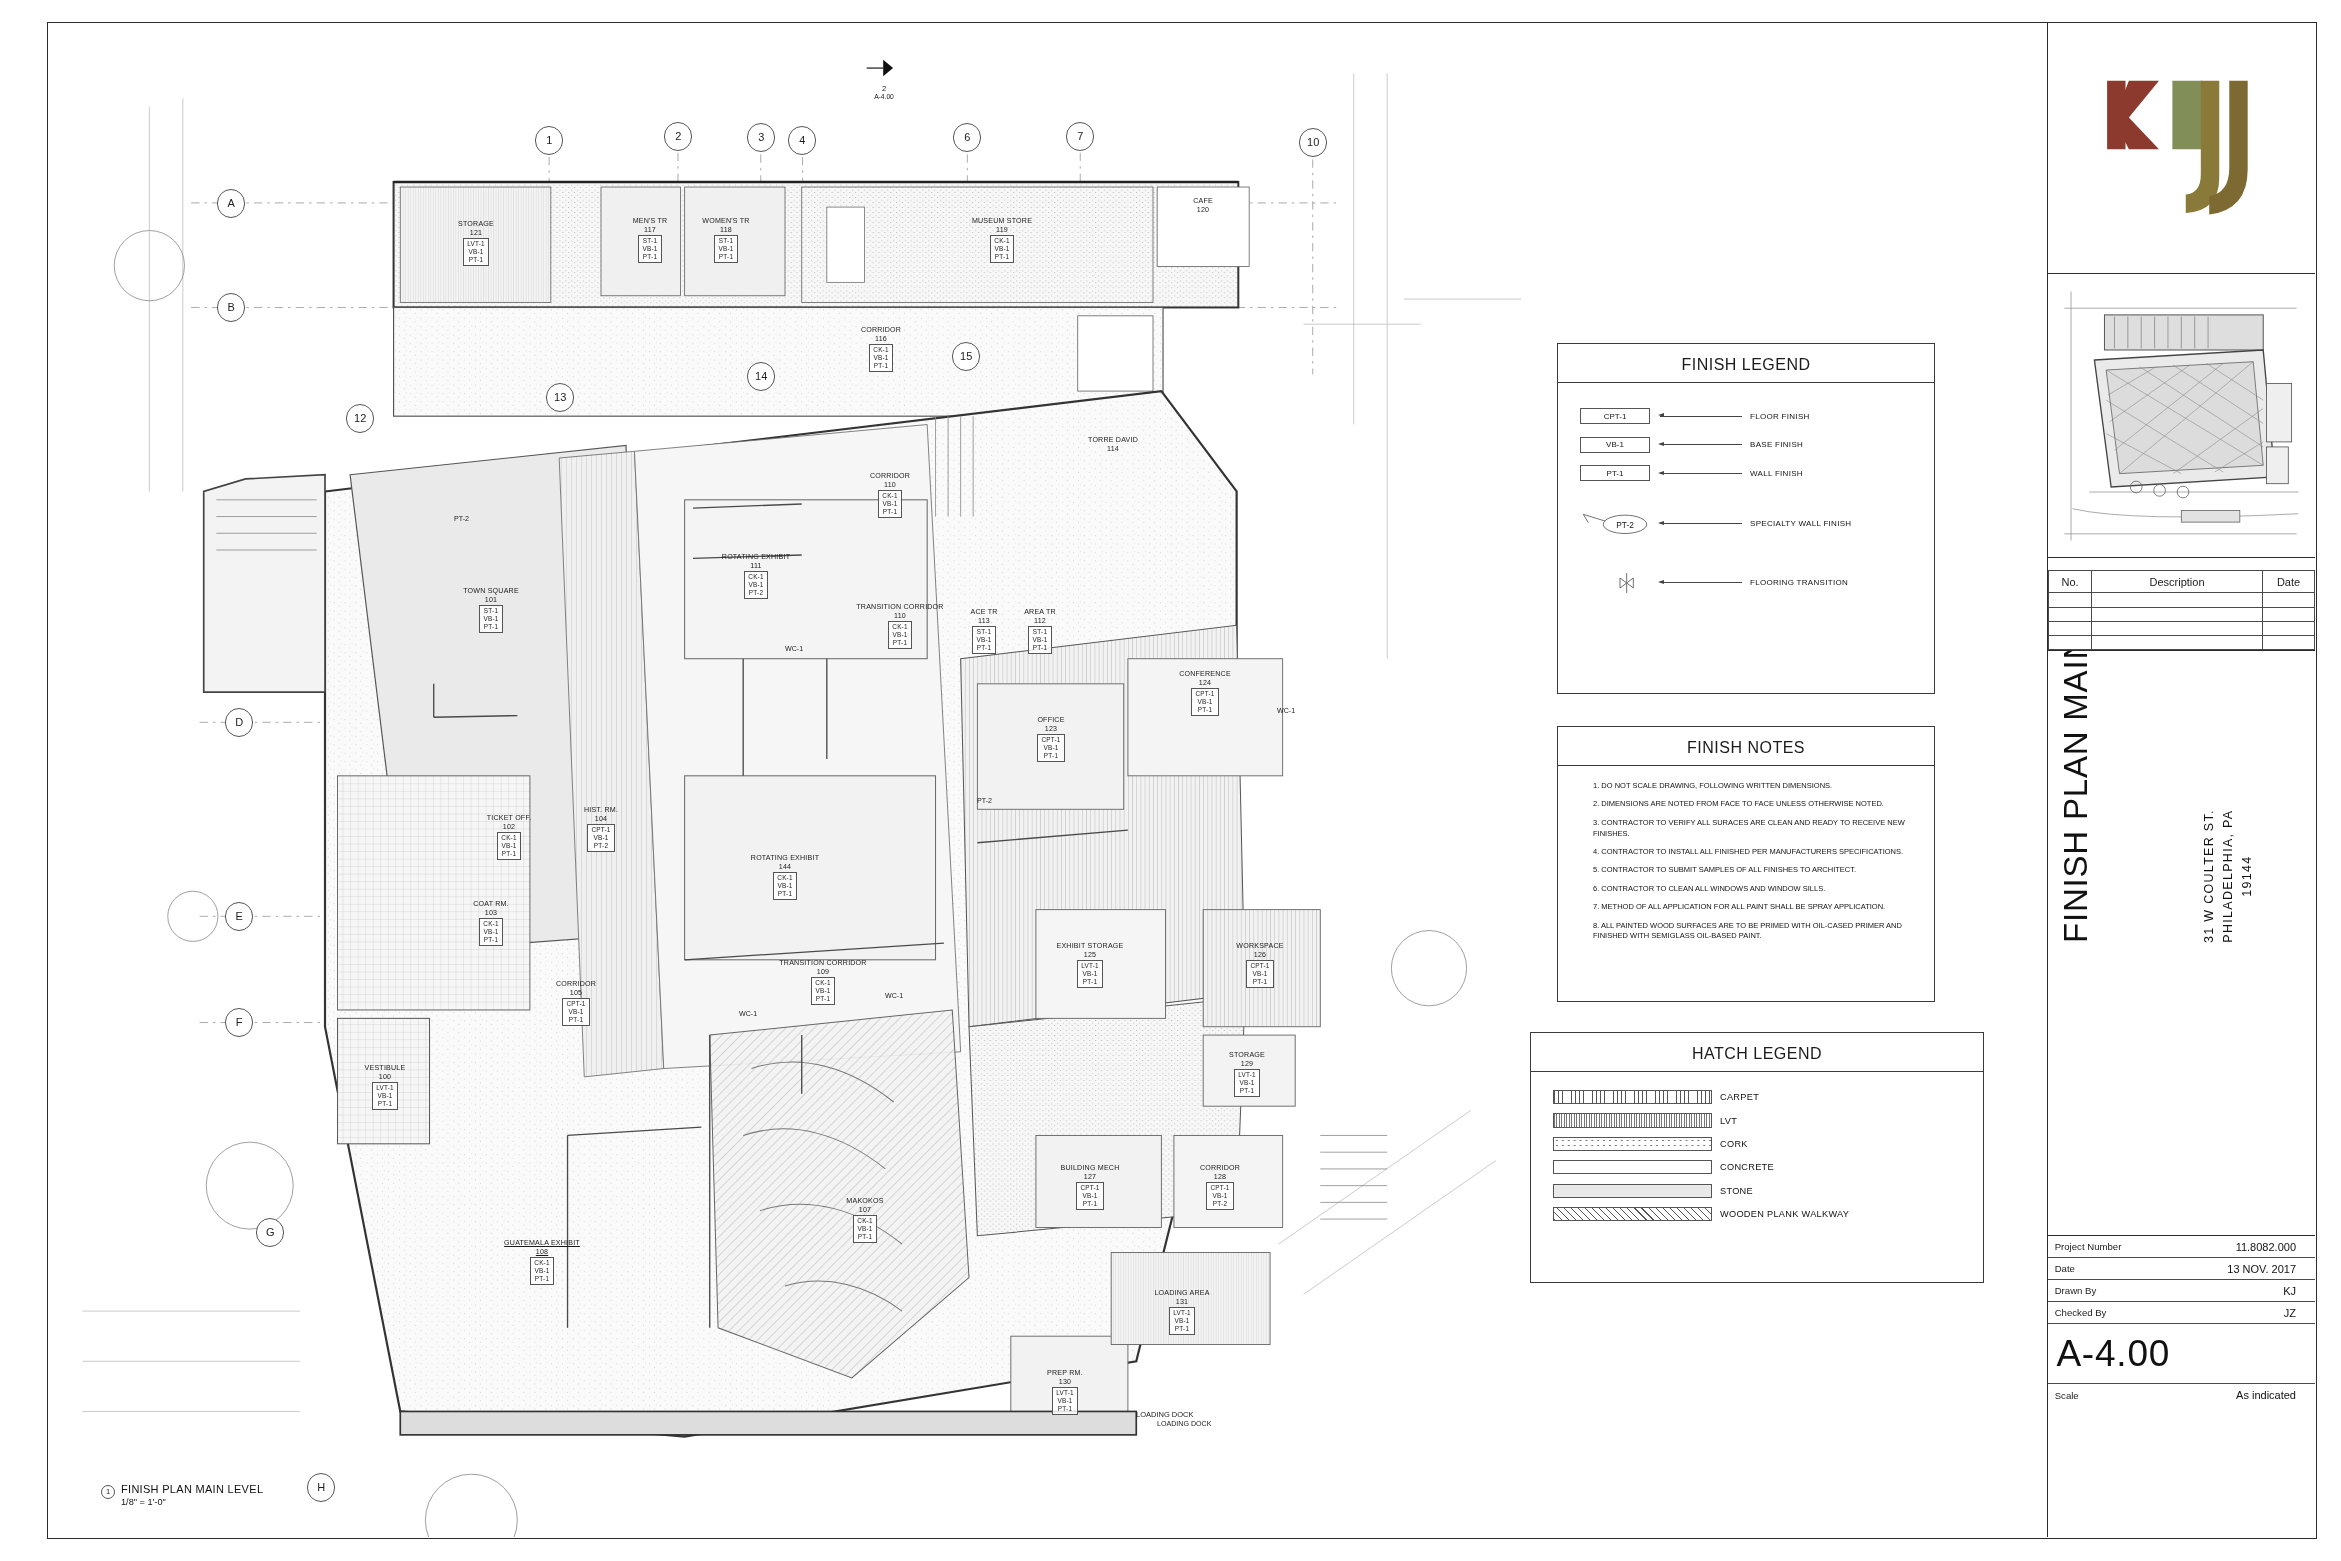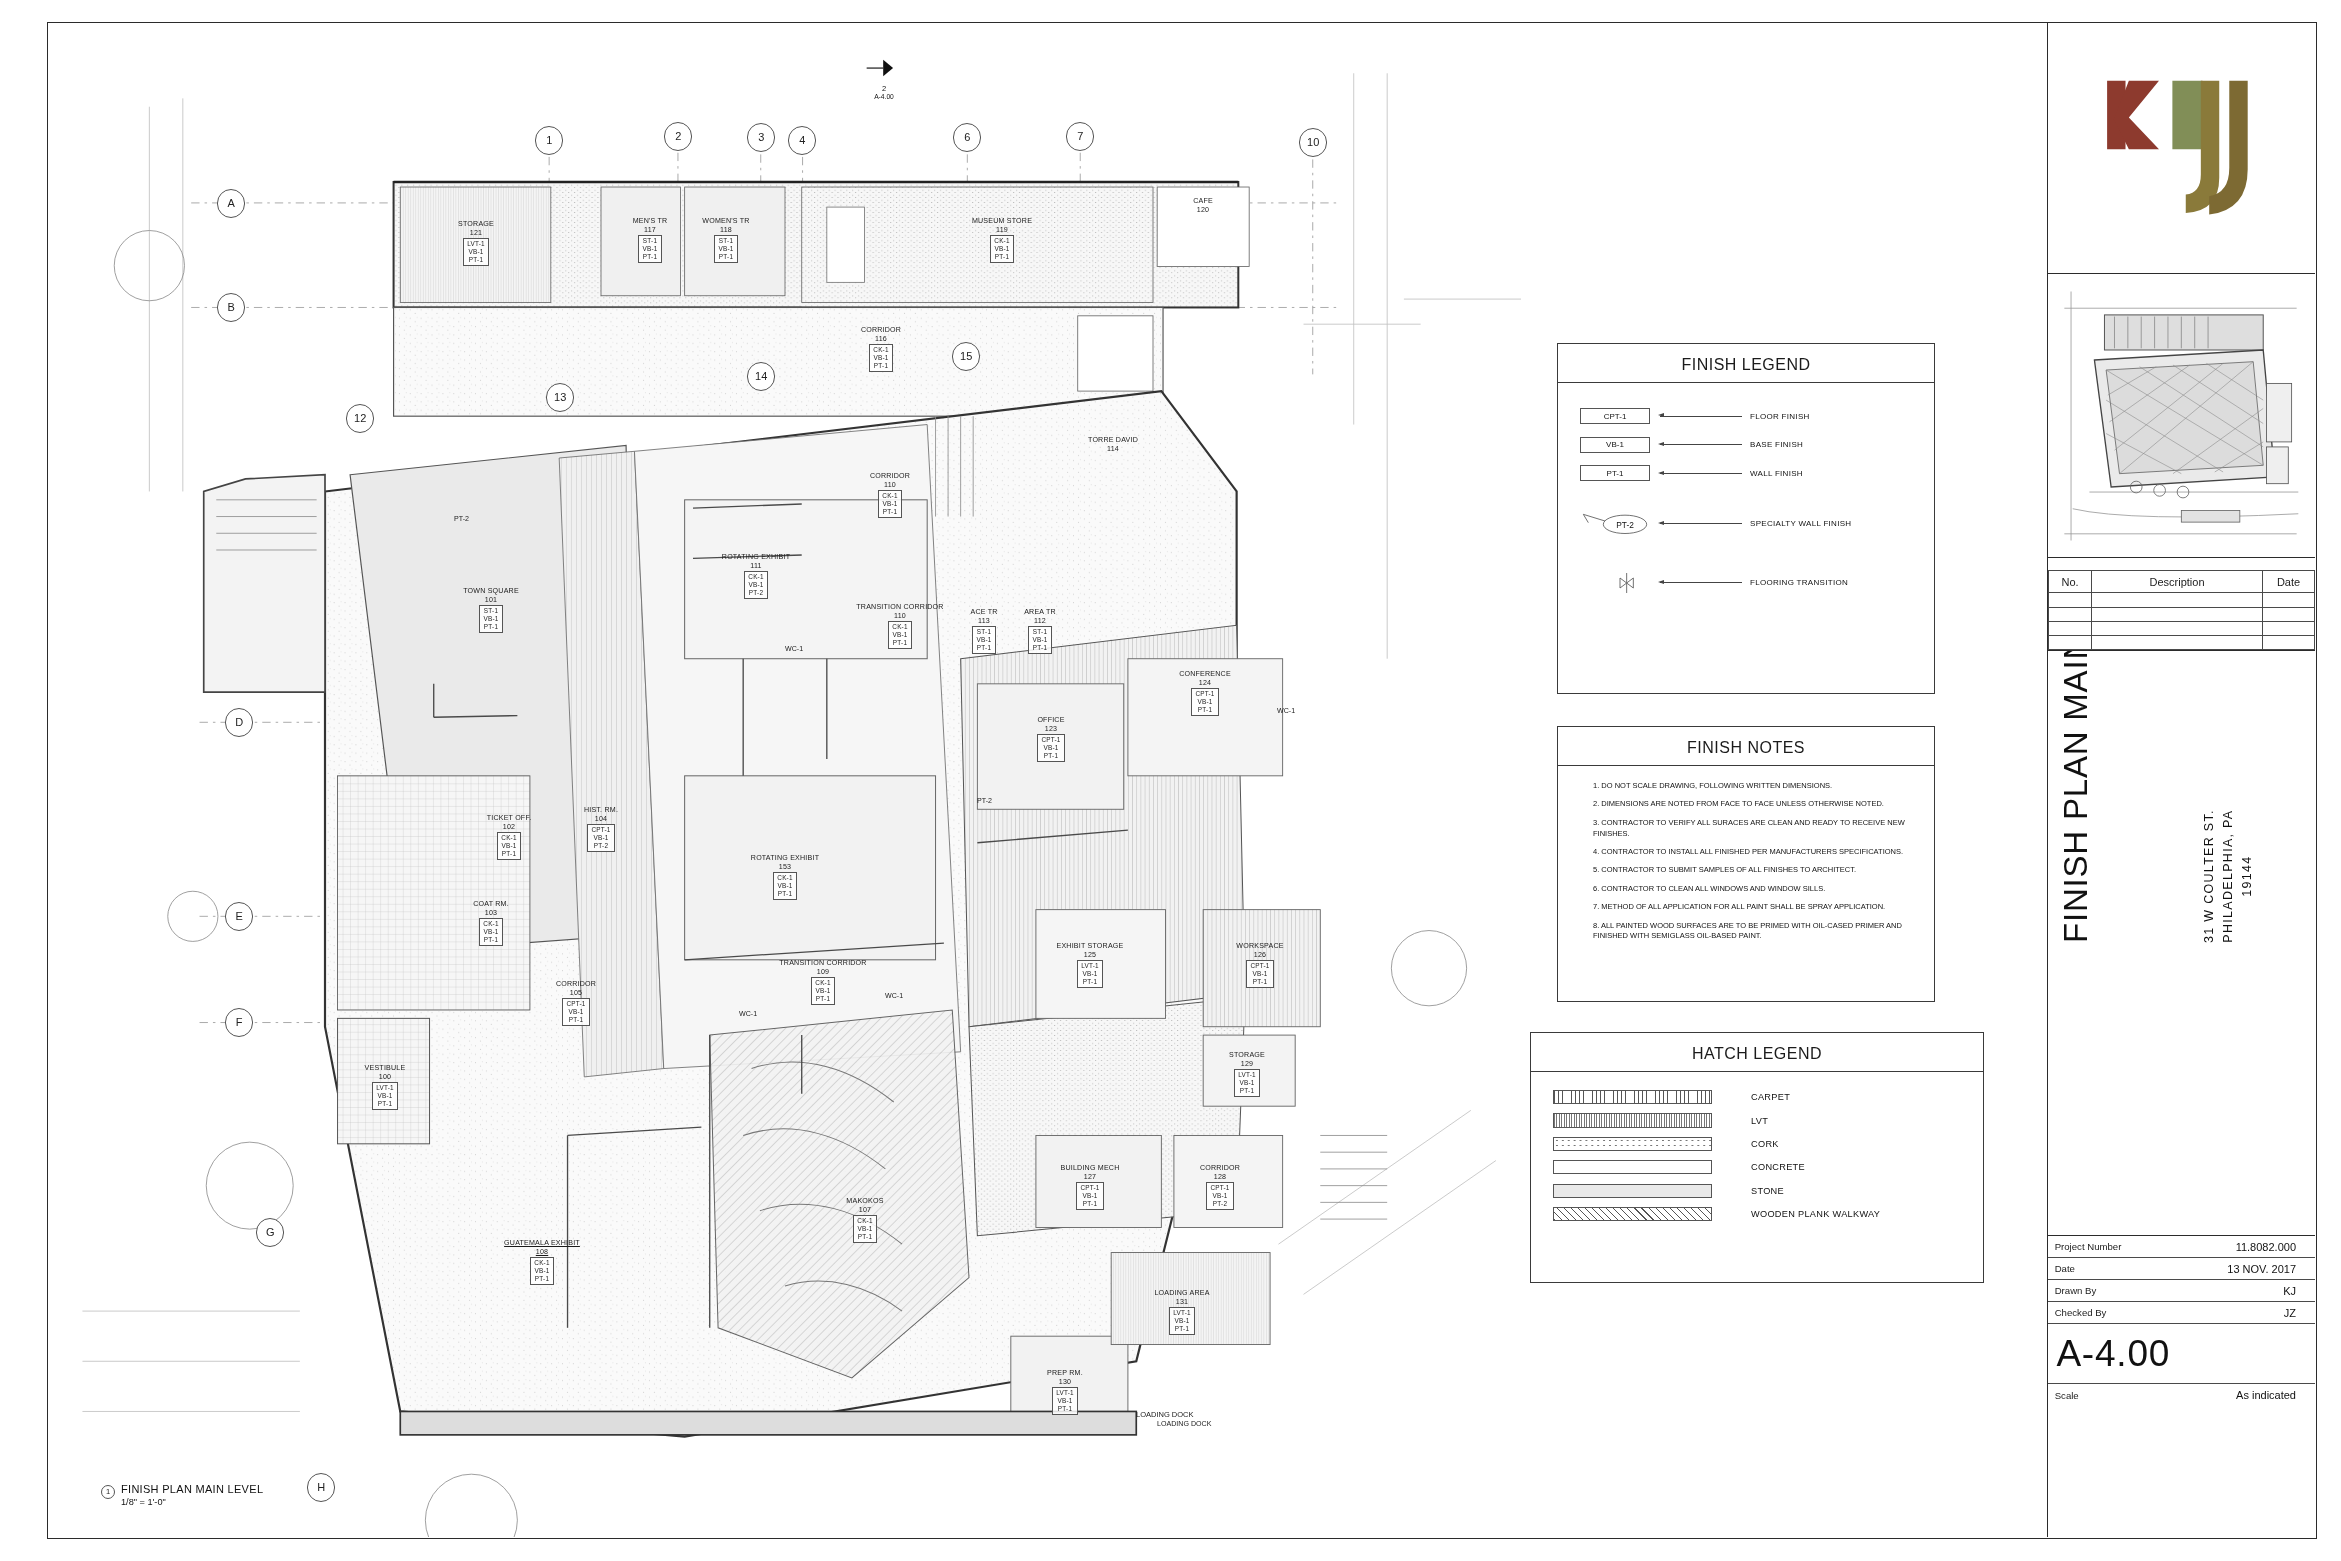--- a/index.html
+++ b/index.html
@@ -77,21 +77,21 @@
     content:""; position:absolute; left:8.4px; top:1.3px;
     border-top:2.9px solid transparent; border-bottom:2.9px solid transparent;
     border-right:6.7px solid #444;
   }
   .legend-label { font-size:8px; color:#111; letter-spacing:0.3px;}
 
   .note-line { font-size:7.5px; color:#111; padding:0 28.4px 0 35px; line-height:1.45; margin-bottom:7.5px;}
 
   .hatch-row { display:flex; align-items:center; height:23.4px; padding:0 22px; }
   .hatch-swatch { width:159px; height:14.2px; border:0.8px solid #555; }
-  .hatch-name { font-size:9.2px; color:#111; margin-left:39px; letter-spacing:0.3px;}
+  .hatch-name { font-size:9.2px; color:#111; margin-left:8px; letter-spacing:0.3px;}
 
   
   .h-carpet { background:
       repeating-linear-gradient(90deg,#555 0 0.8px,#fff 0.8px 4.2px); }
   .h-lvt { background:
       repeating-linear-gradient(90deg,#777 0 0.8px,#fff 0.8px 2.5px); }
   .h-cork { background:#fff; position:relative; }
   .h-cork:after{
     content:""; position:absolute; inset:0;
     background-image:radial-gradient(#777 0.5px, transparent 0.6px);
@@ -384,21 +384,21 @@
         <div class="room" style="left: 661px; top: 530px; width: 92px;"><div class="nm">ROTATING EXHIBIT</div><div class="nm">111</div><div class="box"><div>CK-1</div><div>VB-1</div><div>PT-2</div></div></div>
         <div class="room" style="left: 805px; top: 580px; width: 92px;"><div class="nm">TRANSITION CORRIDOR</div><div class="nm">110</div><div class="box"><div>CK-1</div><div>VB-1</div><div>PT-1</div></div></div>
         <div class="room" style="left: 889px; top: 585px; width: 92px;"><div class="nm">ACE TR</div><div class="nm">113</div><div class="box"><div>ST-1</div><div>VB-1</div><div>PT-1</div></div></div>
         <div class="room" style="left: 945px; top: 585px; width: 92px;"><div class="nm">AREA TR</div><div class="nm">112</div><div class="box"><div>ST-1</div><div>VB-1</div><div>PT-1</div></div></div>
         <div class="room" style="left: 1110px; top: 647px; width: 92px;"><div class="nm">CONFERENCE</div><div class="nm">124</div><div class="box"><div>CPT-1</div><div>VB-1</div><div>PT-1</div></div></div>
         <div class="room" style="left: 956px; top: 693px; width: 92px;"><div class="nm">OFFICE</div><div class="nm">123</div><div class="box"><div>CPT-1</div><div>VB-1</div><div>PT-1</div></div></div>
         <div class="room" style="left: 396px; top: 564px; width: 92px;"><div class="nm">TOWN SQUARE</div><div class="nm">101</div><div class="box"><div>ST-1</div><div>VB-1</div><div>PT-1</div></div></div>
         <div class="room" style="left: 414px; top: 791px; width: 92px;"><div class="nm">TICKET OFF.</div><div class="nm">102</div><div class="box"><div>CK-1</div><div>VB-1</div><div>PT-1</div></div></div>
         <div class="room" style="left: 506px; top: 783px; width: 92px;"><div class="nm">HIST. RM.</div><div class="nm">104</div><div class="box"><div>CPT-1</div><div>VB-1</div><div>PT-2</div></div></div>
         <div class="room" style="left: 396px; top: 877px; width: 92px;"><div class="nm">COAT RM.</div><div class="nm">103</div><div class="box"><div>CK-1</div><div>VB-1</div><div>PT-1</div></div></div>
-        <div class="room" style="left: 690px; top: 831px; width: 92px;"><div class="nm">ROTATING EXHIBIT</div><div class="nm">153</div><div class="box"><div>CK-1</div><div>VB-1</div><div>PT-1</div></div></div>
+        <div class="room" style="left: 690px; top: 831px; width: 92px;"><div class="nm">ROTATING EXHIBIT</div><div class="nm">144</div><div class="box"><div>CK-1</div><div>VB-1</div><div>PT-1</div></div></div>
         <div class="room" style="left: 481px; top: 957px; width: 92px;"><div class="nm">CORRIDOR</div><div class="nm">105</div><div class="box"><div>CPT-1</div><div>VB-1</div><div>PT-1</div></div></div>
         <div class="room" style="left: 728px; top: 936px; width: 92px;"><div class="nm">TRANSITION CORRIDOR</div><div class="nm">109</div><div class="box"><div>CK-1</div><div>VB-1</div><div>PT-1</div></div></div>
         <div class="room" style="left: 995px; top: 919px; width: 92px;"><div class="nm">EXHIBIT STORAGE</div><div class="nm">125</div><div class="box"><div>LVT-1</div><div>VB-1</div><div>PT-1</div></div></div>
         <div class="room" style="left: 1165px; top: 919px; width: 92px;"><div class="nm">WORKSPACE</div><div class="nm">126</div><div class="box"><div>CPT-1</div><div>VB-1</div><div>PT-1</div></div></div>
         <div class="room" style="left: 290px; top: 1041px; width: 92px;"><div class="nm">VESTIBULE</div><div class="nm">100</div><div class="box"><div>LVT-1</div><div>VB-1</div><div>PT-1</div></div></div>
         <div class="room" style="left: 770px; top: 1174px; width: 92px;"><div class="nm">MAKOKOS</div><div class="nm">107</div><div class="box"><div>CK-1</div><div>VB-1</div><div>PT-1</div></div></div>
         <div class="room" style="left: 447px; top: 1216px; width: 92px; text-decoration: underline;"><div class="nm">GUATEMALA EXHIBIT</div><div class="nm">108</div><div class="box"><div>CK-1</div><div>VB-1</div><div>PT-1</div></div></div>
         <div class="room" style="left: 995px; top: 1141px; width: 92px;"><div class="nm">BUILDING MECH</div><div class="nm">127</div><div class="box"><div>CPT-1</div><div>VB-1</div><div>PT-1</div></div></div>
         <div class="room" style="left: 1125px; top: 1141px; width: 92px;"><div class="nm">CORRIDOR</div><div class="nm">128</div><div class="box"><div>CPT-1</div><div>VB-1</div><div>PT-2</div></div></div>
         <div class="room" style="left: 1152px; top: 1028px; width: 92px;"><div class="nm">STORAGE</div><div class="nm">129</div><div class="box"><div>LVT-1</div><div>VB-1</div><div>PT-1</div></div></div>

